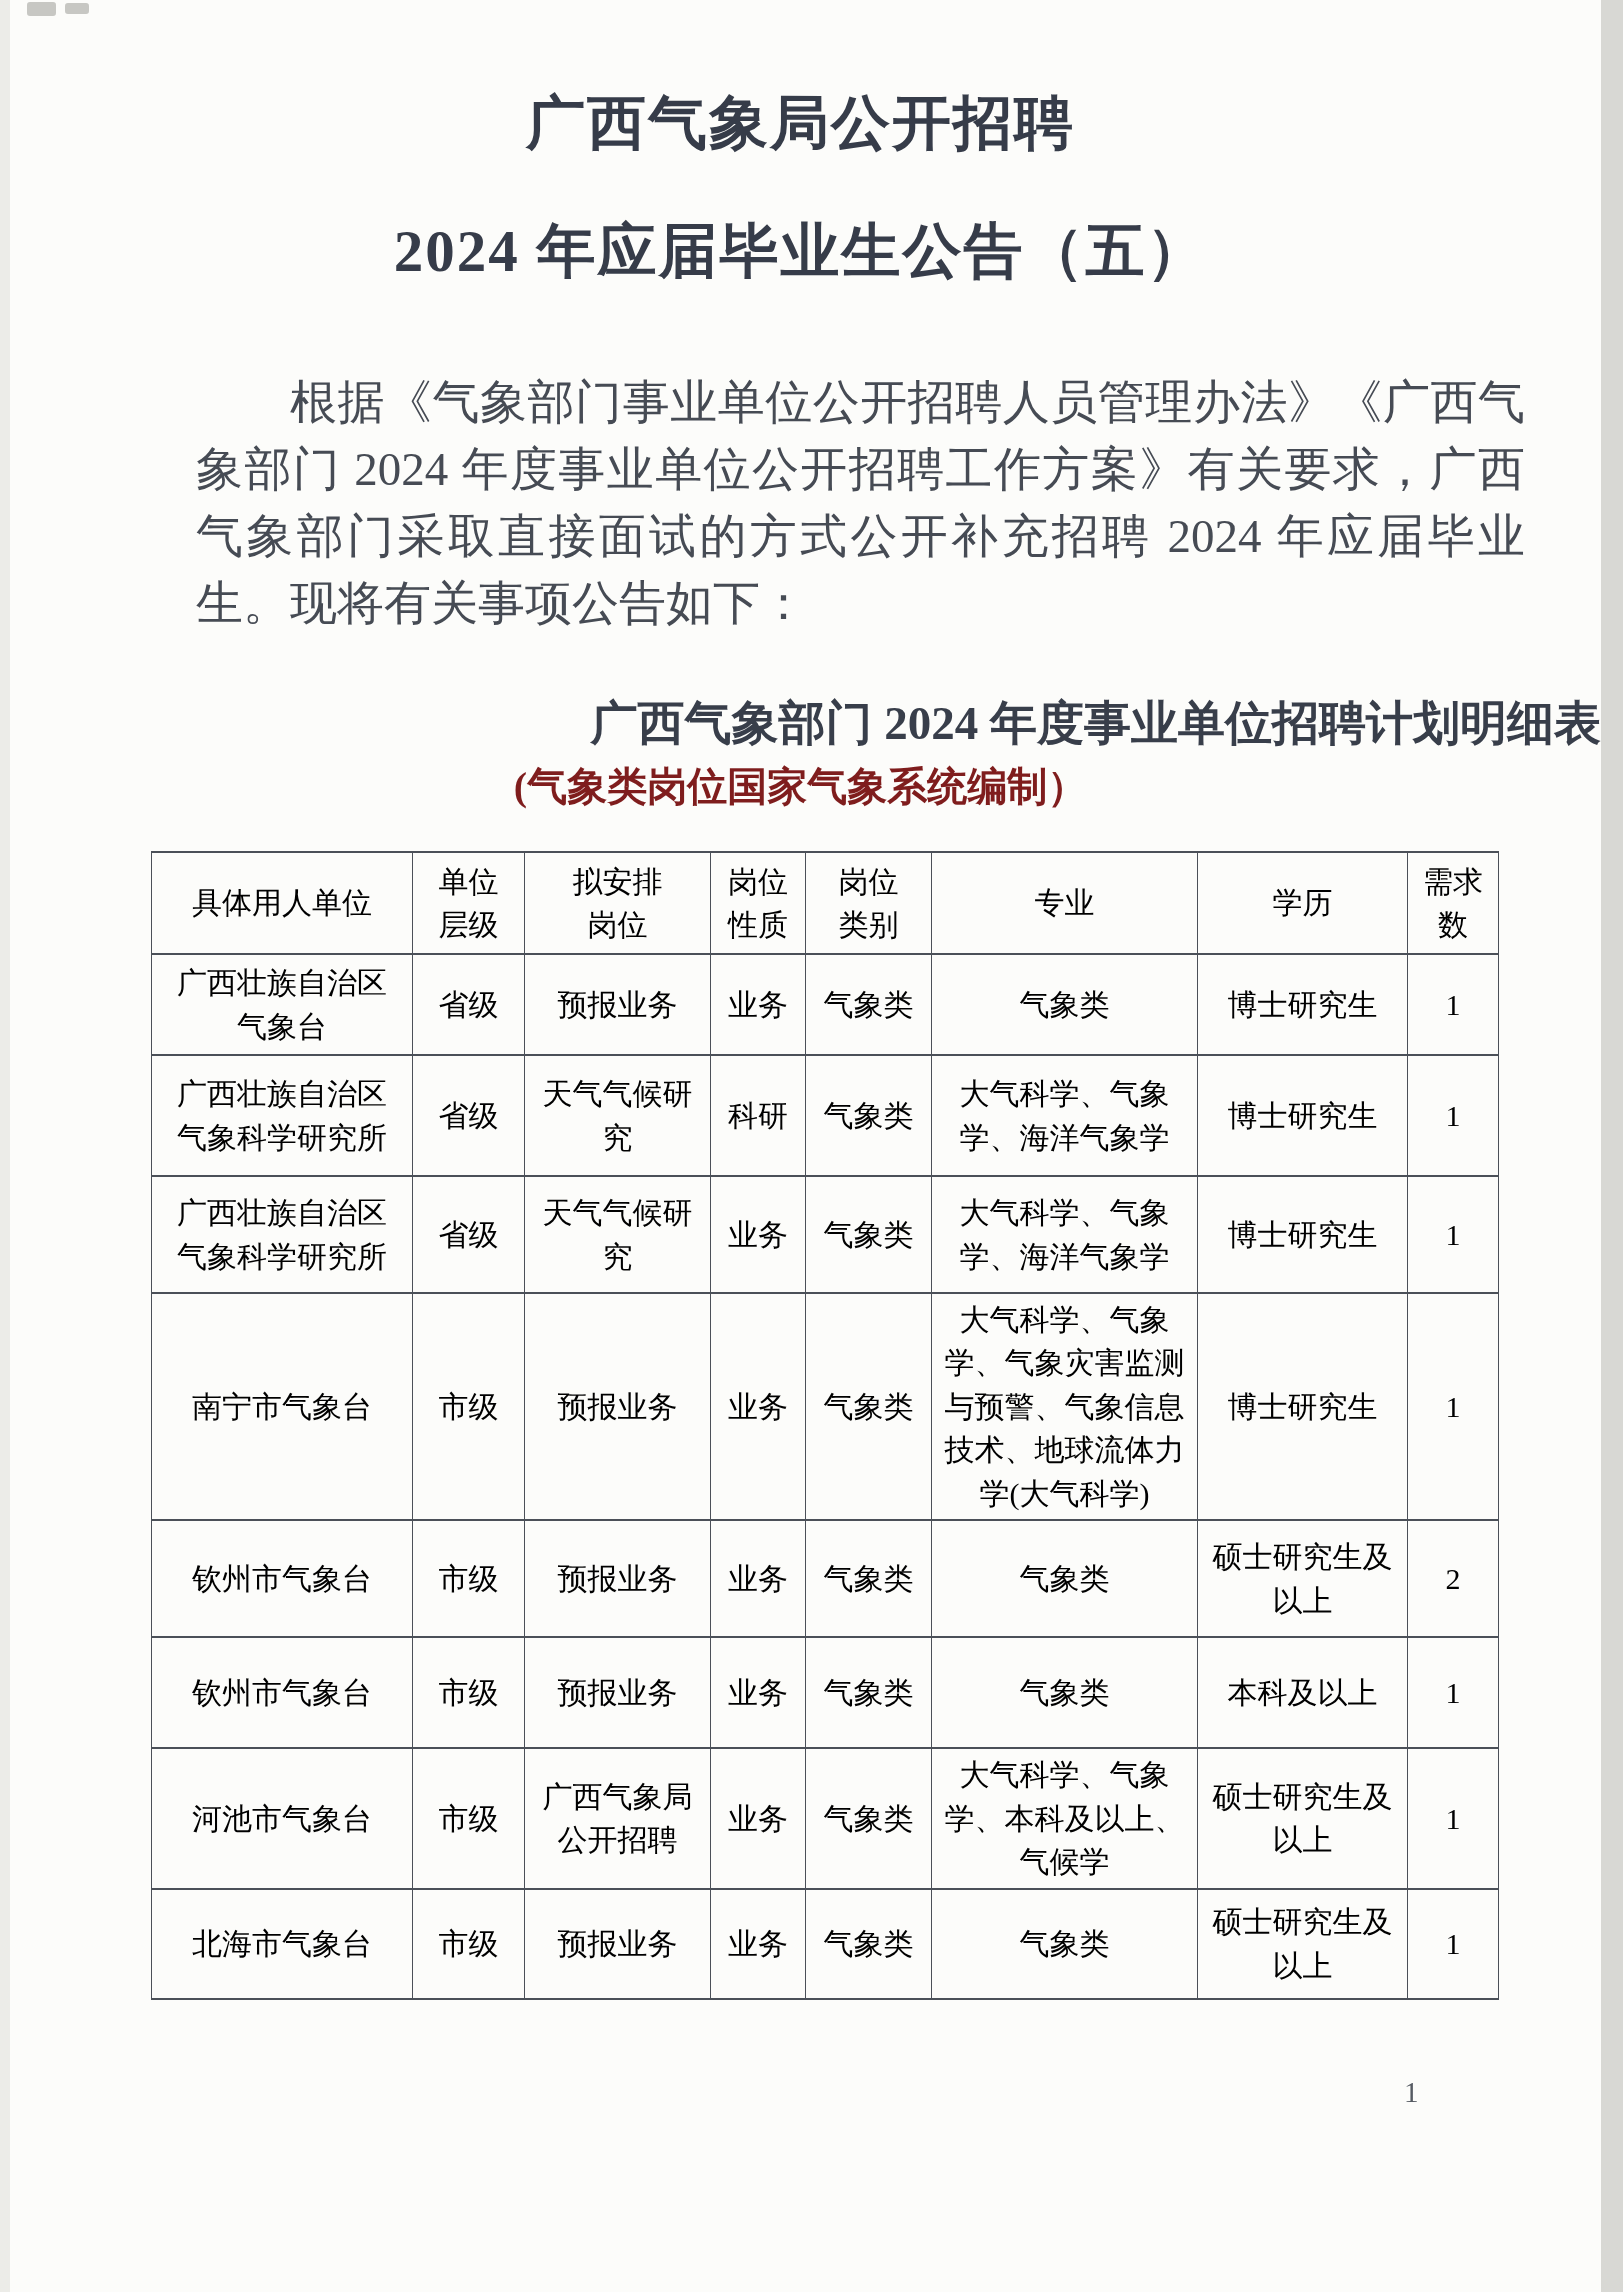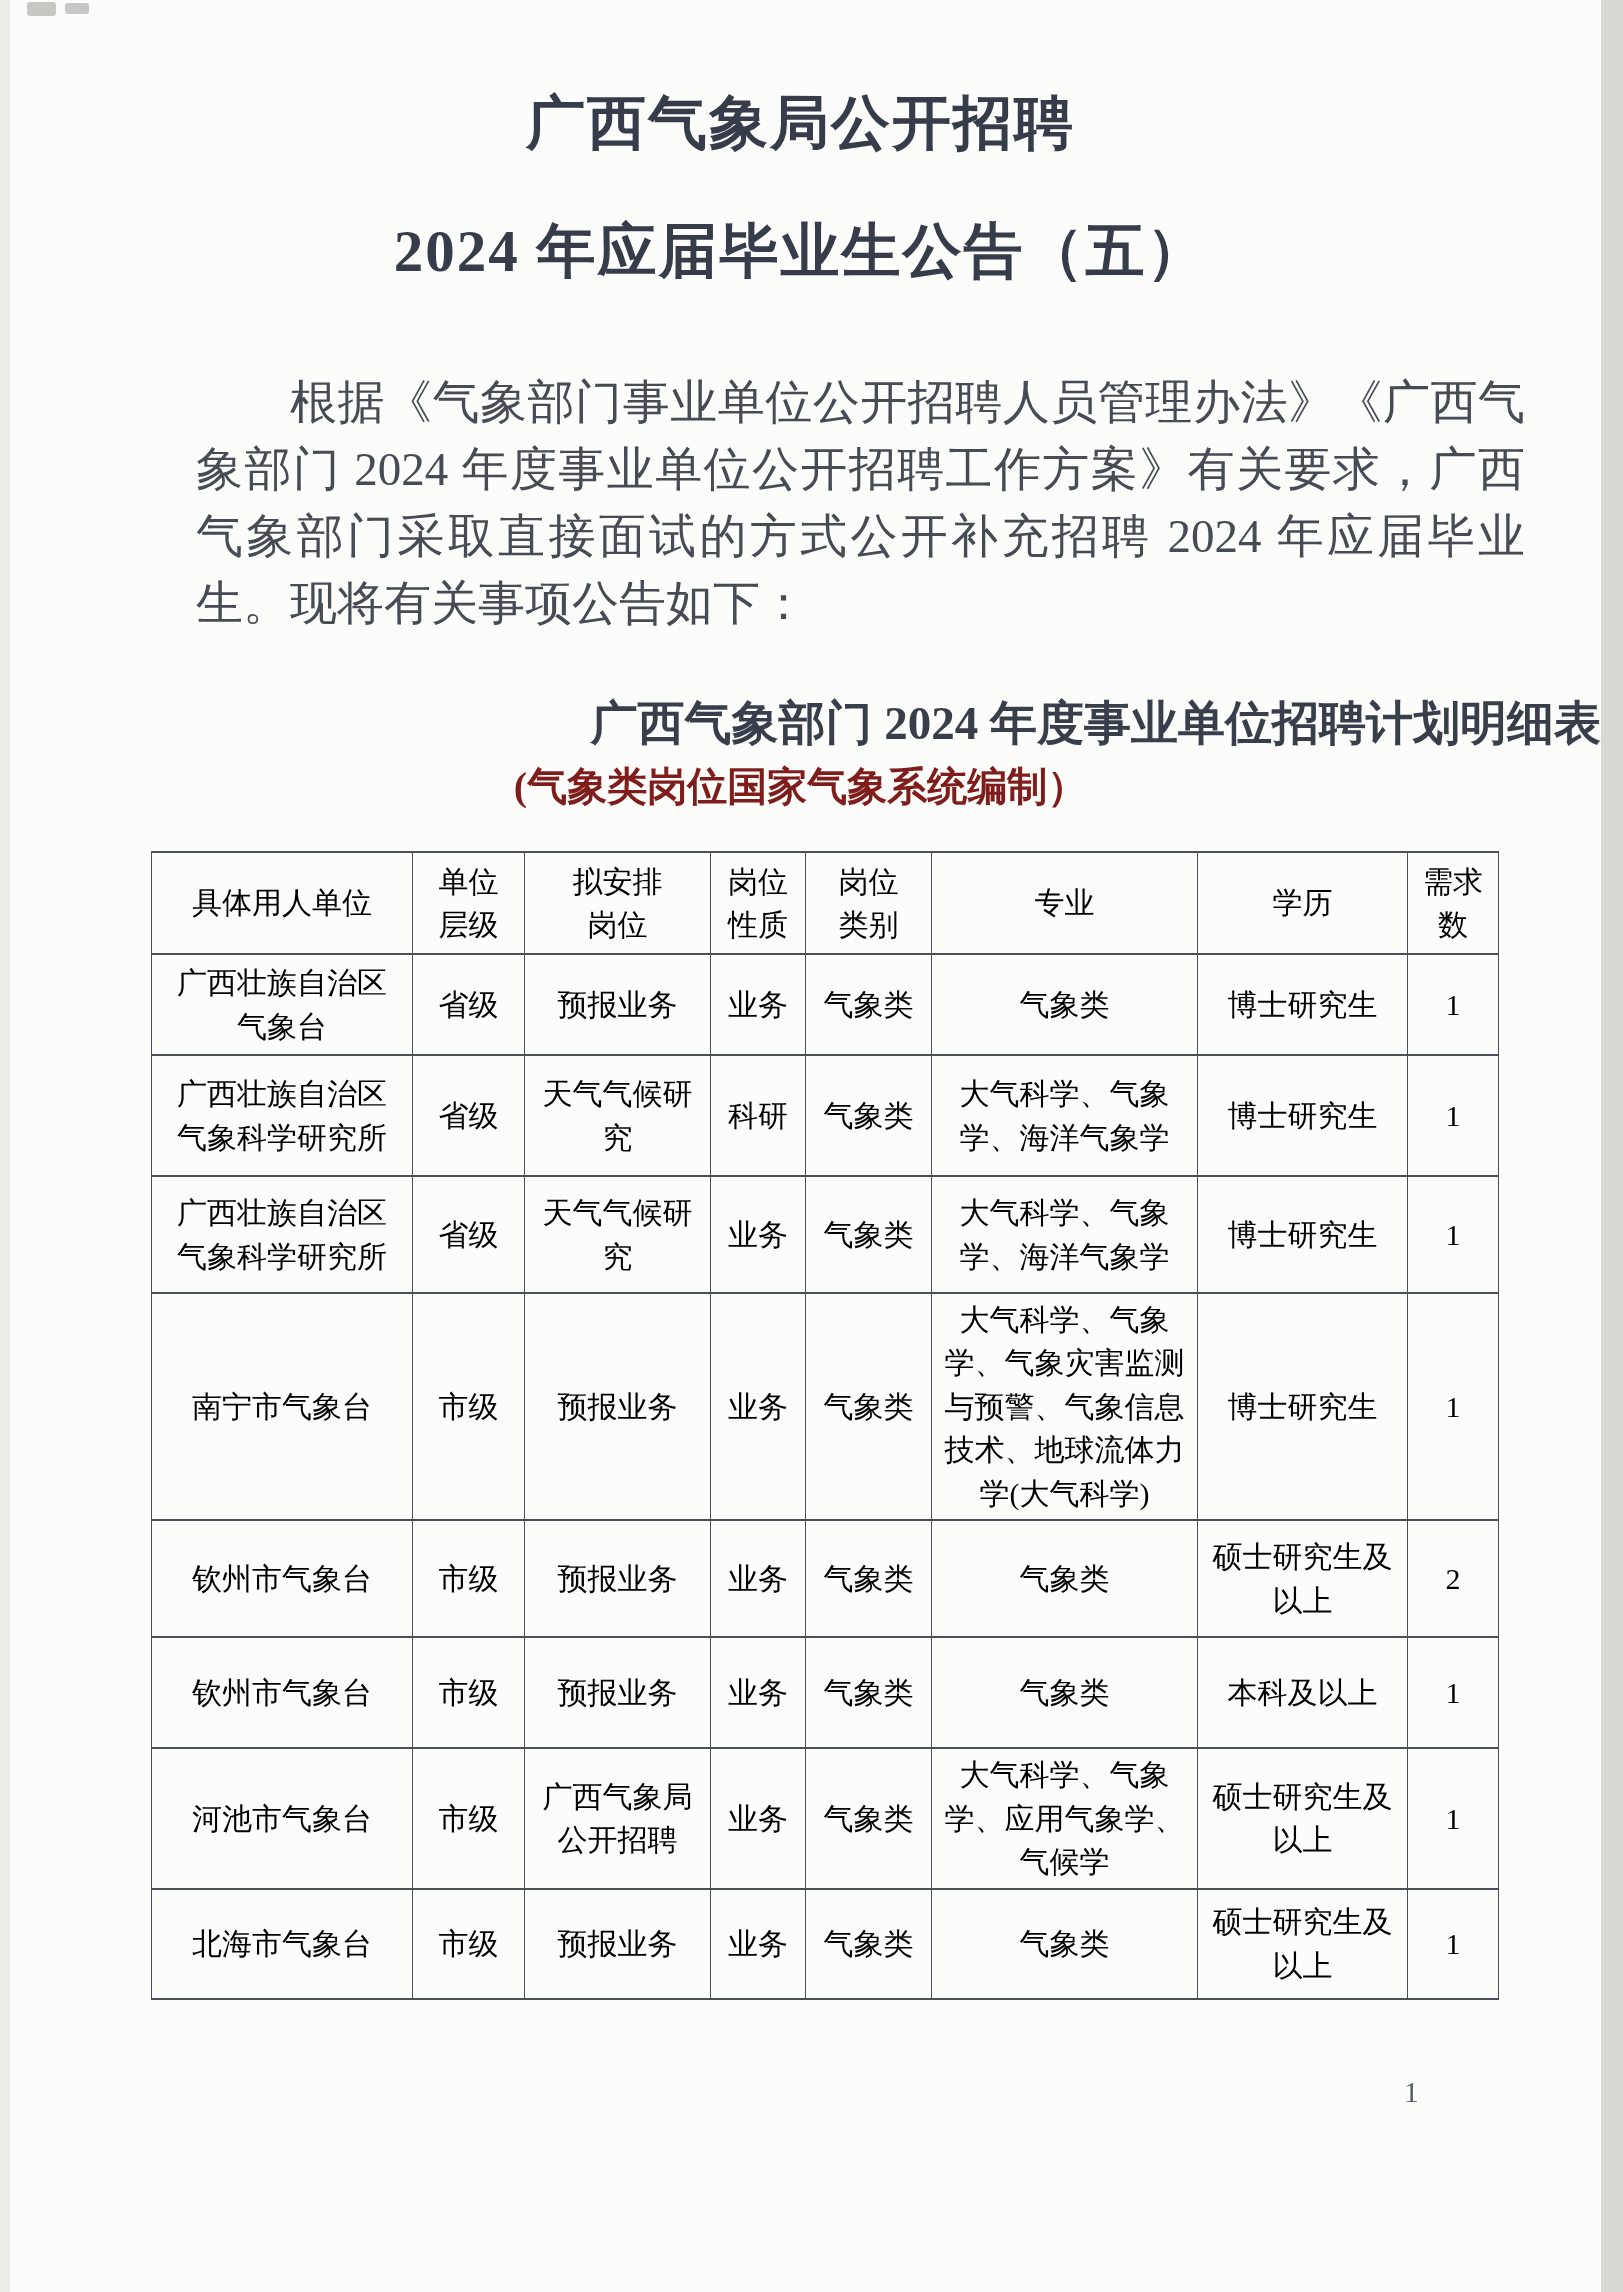--- a/index.html
+++ b/index.html
@@ -189,21 +189,21 @@
       <td>气象类</td>
       <td>本科及以上</td>
       <td>1</td>
     </tr>
     <tr class="h-r7">
       <td class="c0">河池市气象台</td>
       <td>市级</td>
       <td>广西气象局公开招聘</td>
       <td>业务</td>
       <td>气象类</td>
-      <td>大气科学、气象学、应用气象学、气候学</td>
+      <td>大气科学、气象学、本科及以上、气候学</td>
       <td>硕士研究生及以上</td>
       <td>1</td>
     </tr>
     <tr class="h-r8">
       <td class="c0">北海市气象台</td>
       <td>市级</td>
       <td>预报业务</td>
       <td>业务</td>
       <td>气象类</td>
       <td>气象类</td>

